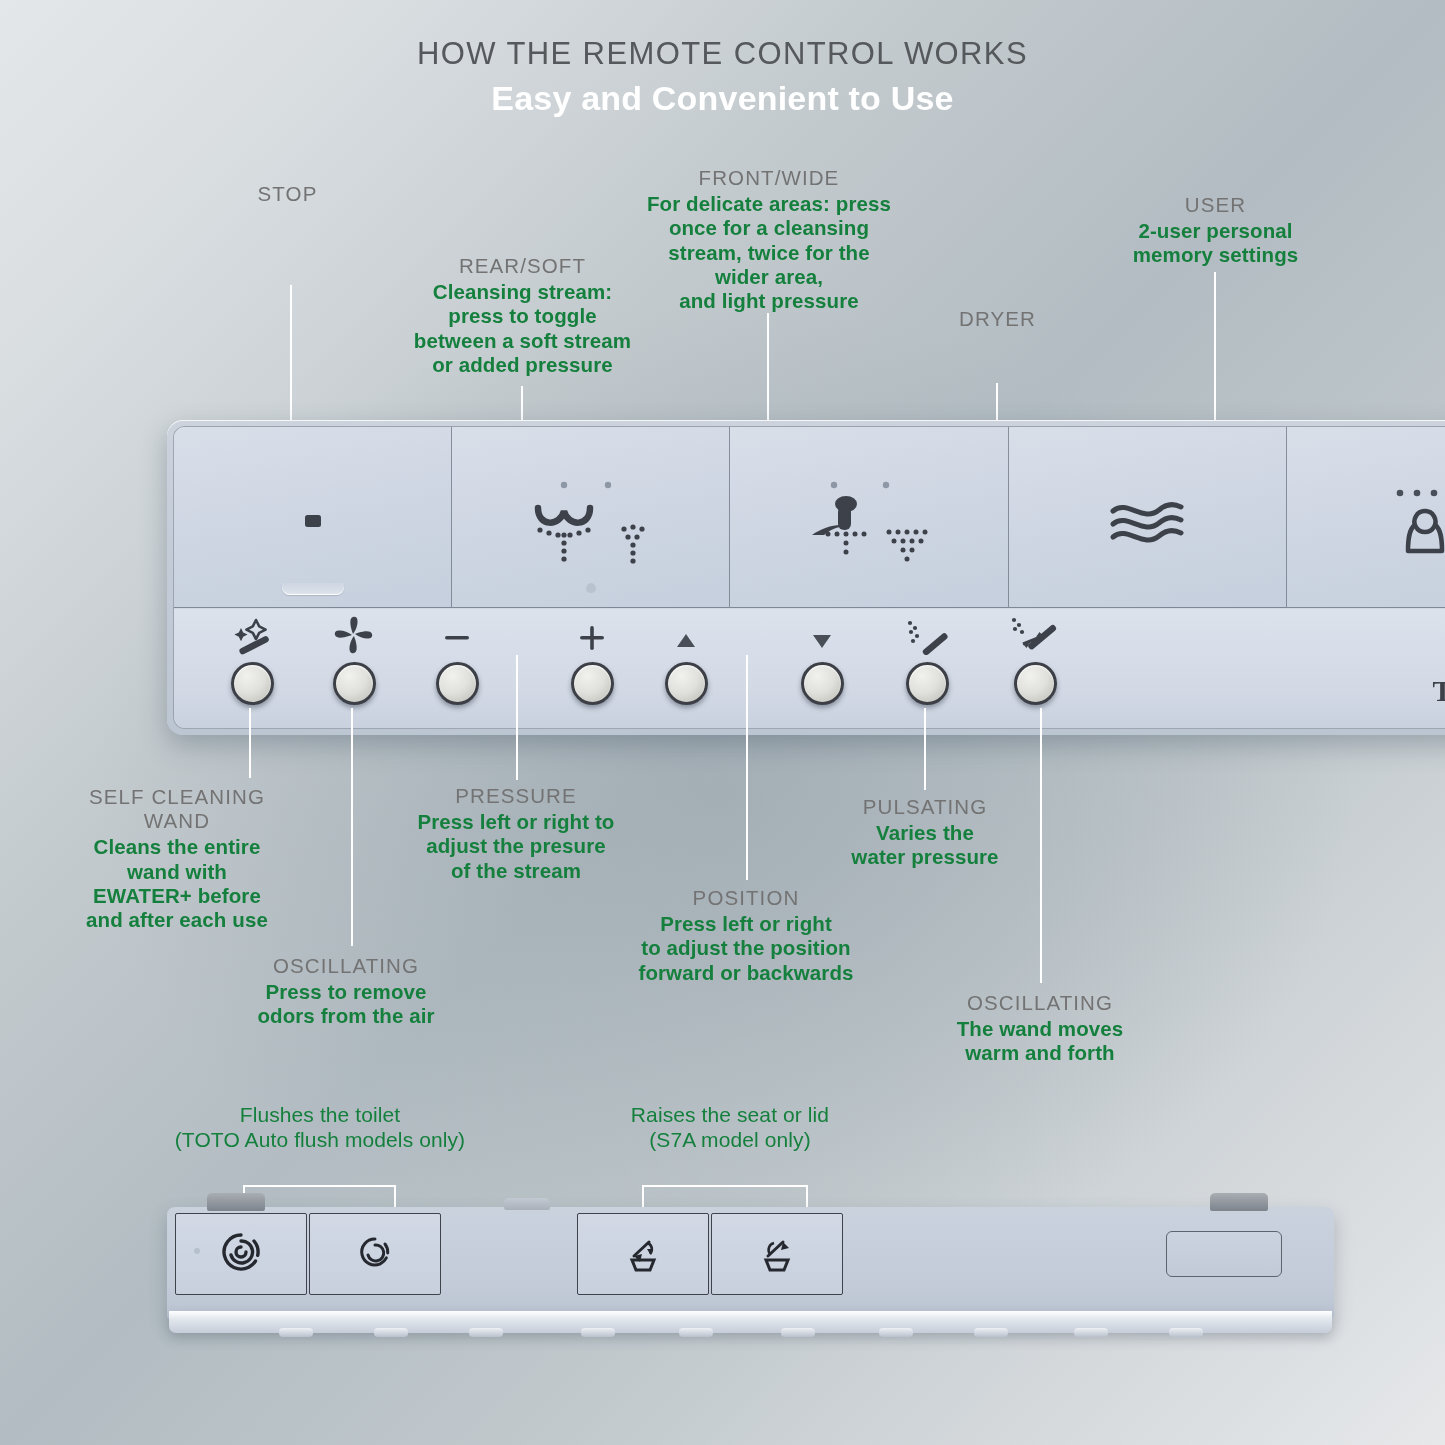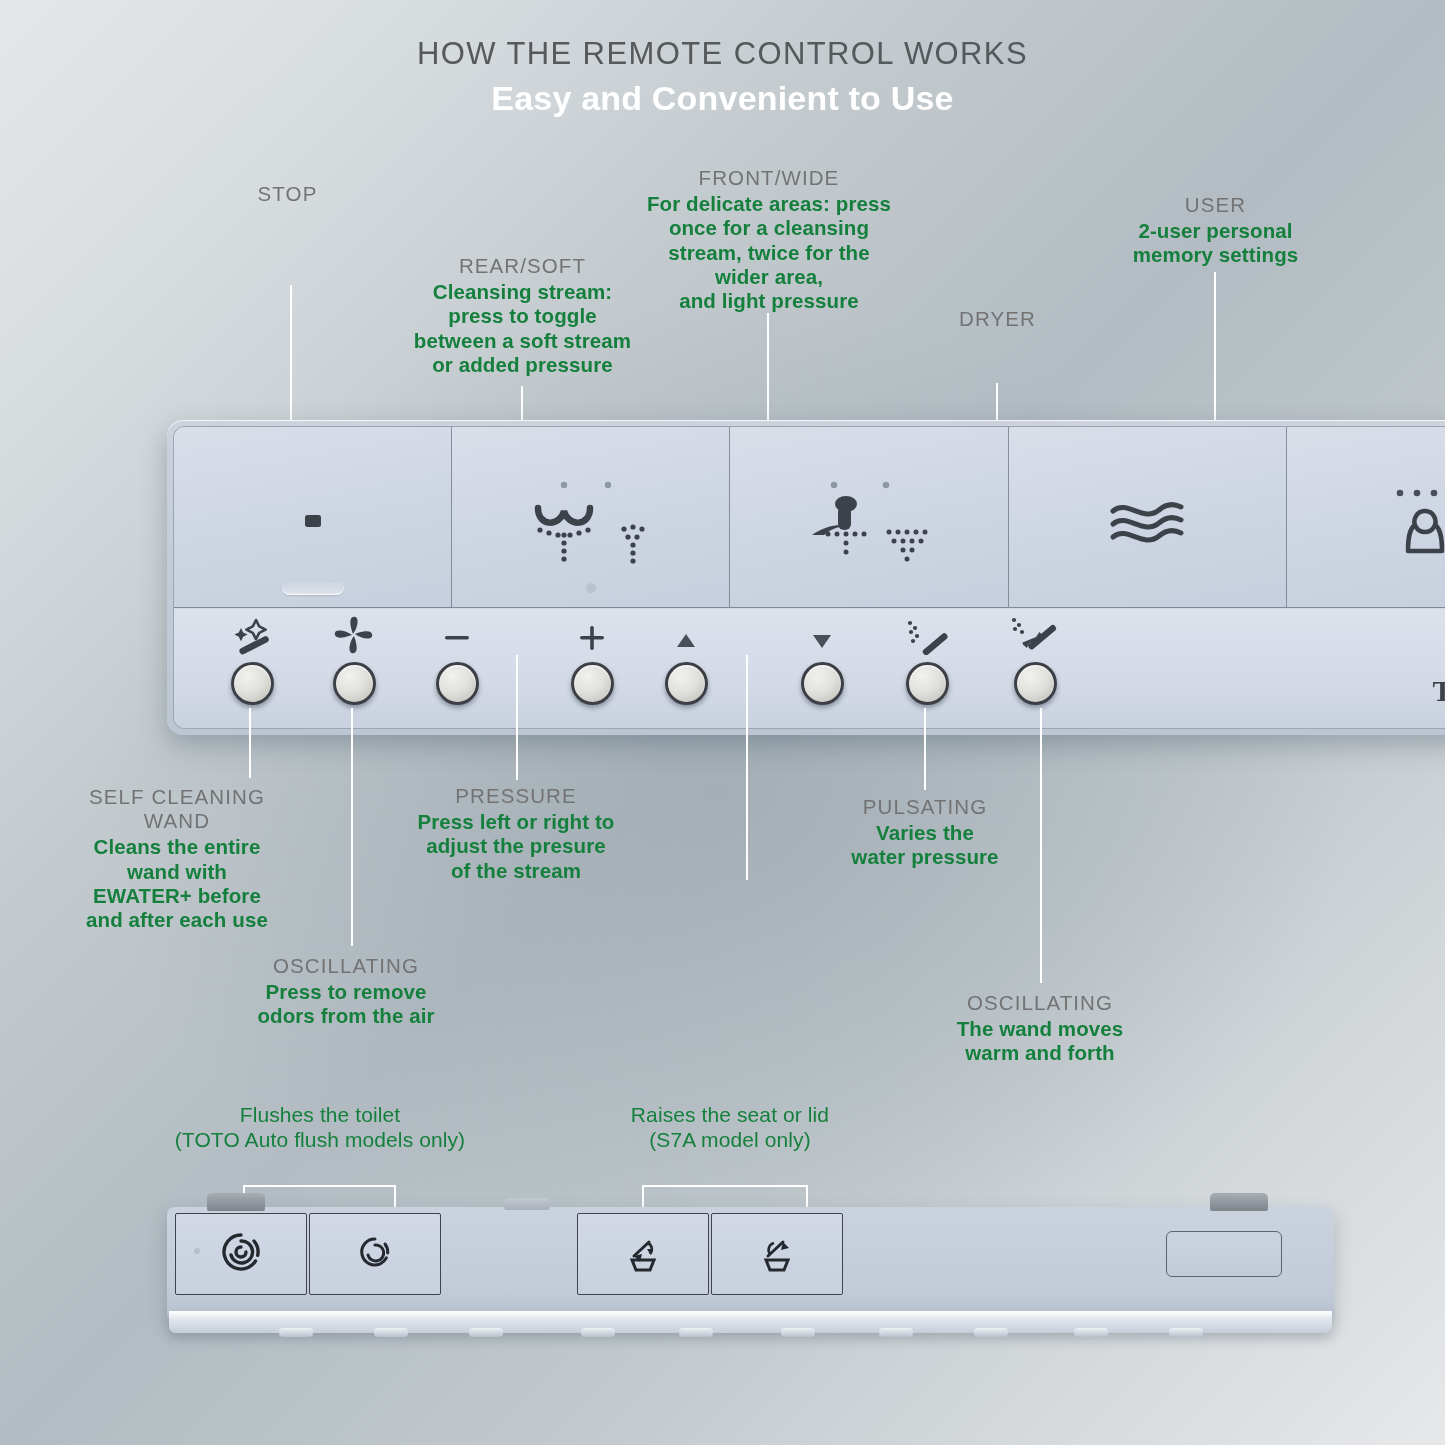--- a/index.html
+++ b/index.html
@@ -408,20 +408,26 @@
   <div class="leader" style="left:351px; top:708px; height:238px;"></div>
 
   <div class="callout" style="left:400px; top:784px; width:232px;">
     <div class="hd">PRESSURE</div>
     <div class="bd" style="white-space:pre-line">Press left or right to
 adjust the presure
 of the stream</div>
   </div>
   <div class="leader" style="left:516px; top:655px; height:125px;"></div>
 
+  <div class="callout" style="left:630px; top:886px; width:232px;">
+    <div class="hd">POSITION</div>
+    <div class="bd" style="white-space:pre-line">Press left or right
+to adjust the position
+forward or backwards</div>
+  </div>
   <div class="leader" style="left:746px; top:655px; height:225px;"></div>
 
   <div class="callout" style="left:840px; top:795px; width:170px;">
     <div class="hd">PULSATING</div>
     <div class="bd" style="white-space:pre-line">Varies the
 water pressure</div>
   </div>
   <div class="leader" style="left:924px; top:708px; height:82px;"></div>
 
   <div class="callout" style="left:950px; top:991px; width:180px;">

